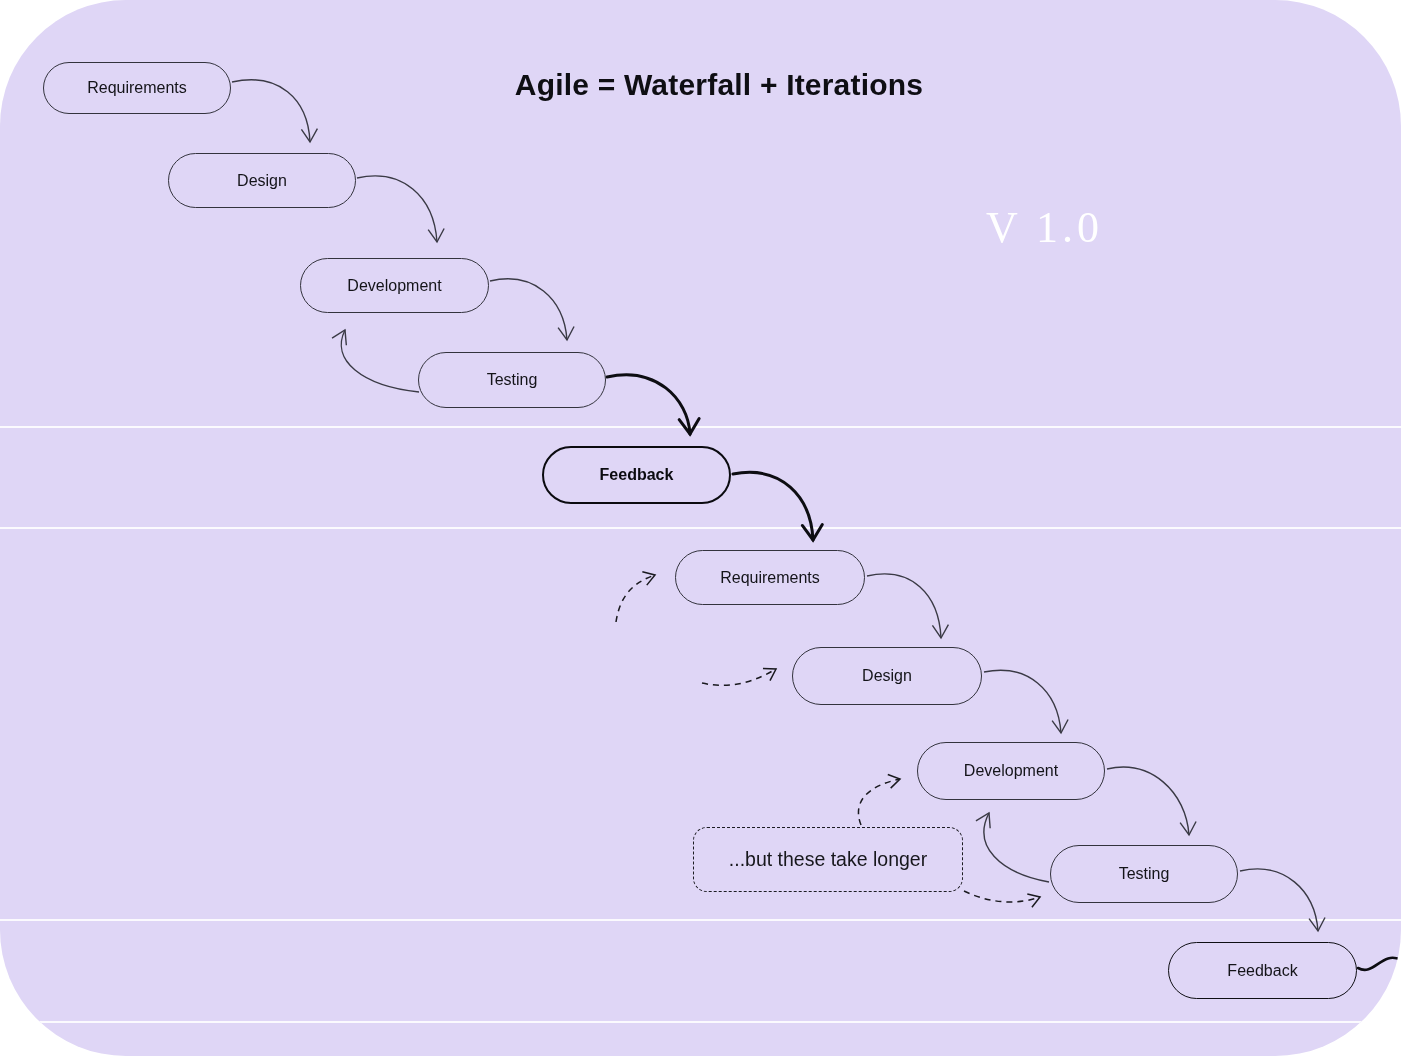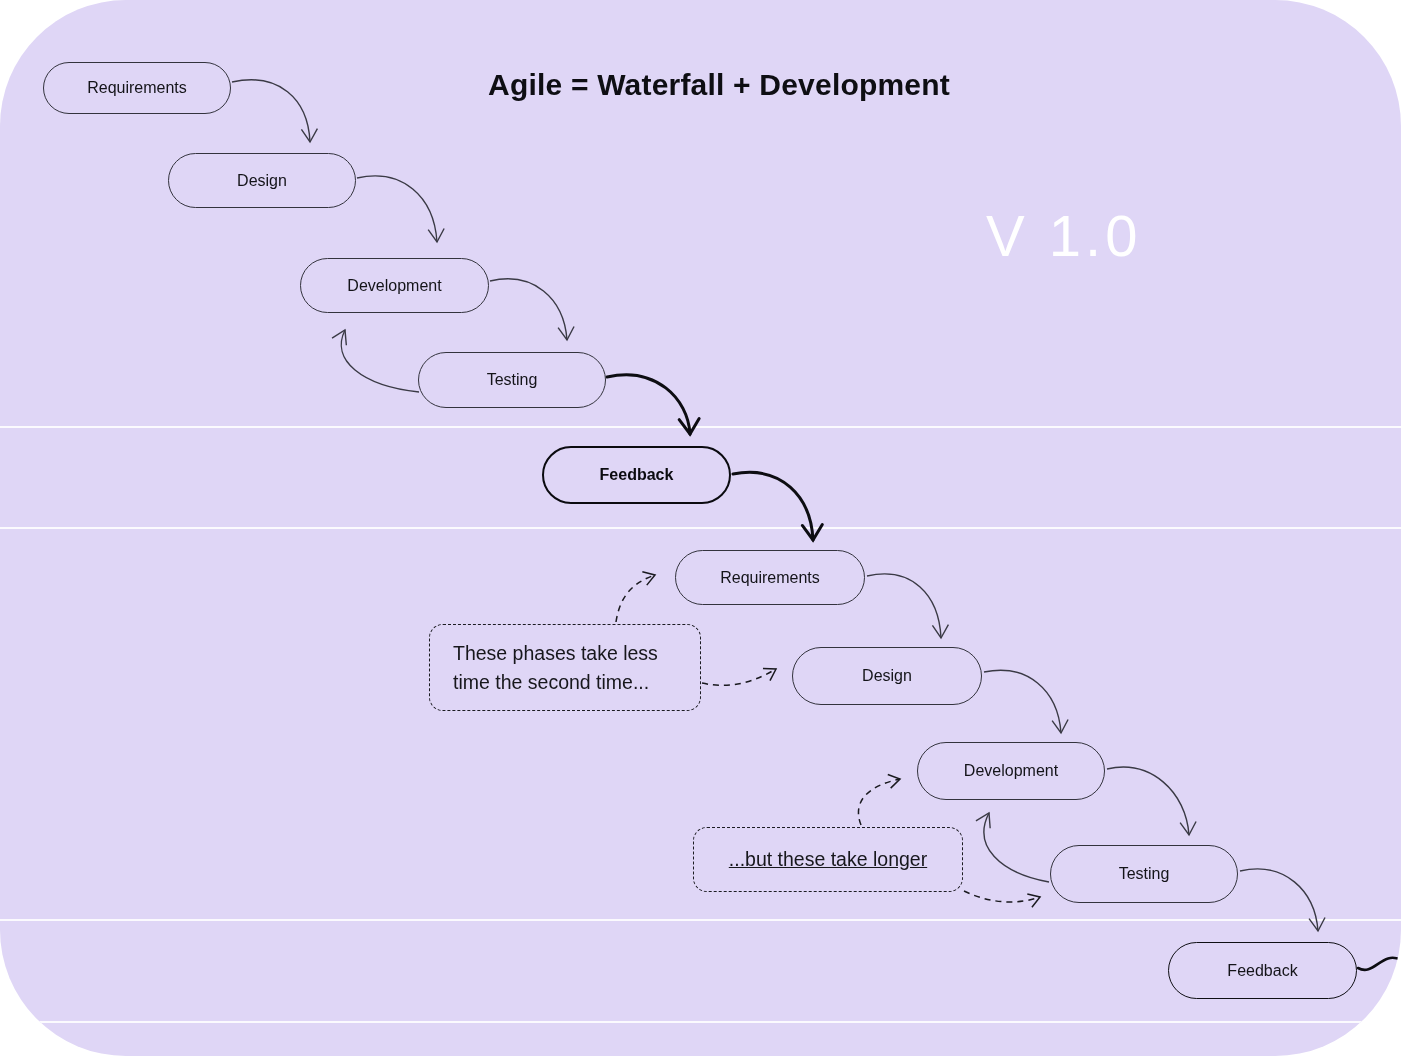--- a/index.html
+++ b/index.html
@@ -3,50 +3,50 @@
 <meta charset="utf-8">
 <style>
   html,body{margin:0;padding:0;background:#ffffff;}
   .stage{position:relative;width:1401px;height:1059px;background:#ffffff;overflow:hidden;
          font-family:"Liberation Sans",sans-serif;}
   .card{position:absolute;left:0;top:0;width:1401px;height:1056px;background:#dfd6f6;
         border-radius:126px;overflow:hidden;}
   .divider{position:absolute;left:0;width:100%;height:2px;background:#fbfafe;}
   .title{position:absolute;left:719px;top:68px;transform:translateX(-50%);
          font-size:30px;font-weight:bold;color:#0e0e13;white-space:nowrap;letter-spacing:.2px;}
-  .vlabel{position:absolute;color:#ffffff;font-size:58px;font-weight:300;
-          letter-spacing:4px;white-space:nowrap;font-family:Liberation Sans, sans-serif;}
+  .vlabel{position:absolute;color:#ffffff;font-size:44px;font-weight:300;
+          letter-spacing:4px;white-space:nowrap;font-family:Liberation Serif, serif;}
   .v1{left:986px;top:202px;}
   .v2{left:158px;top:754px;}
   svg.arrows{position:absolute;left:0;top:0;pointer-events:none;}
   .node{position:absolute;display:flex;align-items:center;justify-content:center;
         border:1.4px solid #33333d;border-radius:30px;background:#dfd6f6;
         font-size:16px;color:#141419;box-sizing:border-box;white-space:nowrap;}
   .node.emph1{border:2.4px solid #0b0b10;font-weight:bold;color:#0b0b10;}
   .node.emph2{border:1.9px solid #0f0f14;}
   .callout{position:absolute;display:flex;align-items:center;box-sizing:border-box;
            border:1.5px dashed #1c1c22;border-radius:14px;background:#dfd6f6;
            font-size:19.5px;line-height:29px;color:#17171c;}
   .callout.a1{padding:0 20px 0 23px;text-align:left;}
-  .callout.a2{justify-content:center;text-align:left;padding:0 10px;text-decoration:underline;}
+  .callout.a2{justify-content:center;text-align:left;padding:0 10px;}
 </style>
 </head>
 <body>
 
 <div class="stage">
   <div class="card">
 
     <div class="divider" style="top:426px"></div>
     <div class="divider" style="top:527px"></div>
     <div class="divider" style="top:919px"></div>
     <div class="divider" style="top:1021px"></div>
 
     <div class="vlabel v1">V 1.0</div>
 
-    <div class="title">Agile = Waterfall + Development</div>
+    <div class="title">Agile = Waterfall + Iterations</div>
 
     <svg class="arrows" width="1401" height="1059" viewBox="0 0 1401 1059">
       <defs>
         <marker id="ah-thin" refX="0" refY="0" orient="auto" markerUnits="userSpaceOnUse" overflow="visible">
           <path d="M -13 -8 L 0 0 L -13 8" fill="none" stroke="#3a3a45" stroke-width="1.4"></path>
         </marker>
         <marker id="ah-thick" refX="0" refY="0" orient="auto" markerUnits="userSpaceOnUse" overflow="visible">
           <path d="M -15 -10 L 0 0 L -15 10" fill="none" stroke="#0d0d12" stroke-width="3" stroke-linecap="round"></path>
         </marker>
         <marker id="ah-dash" refX="0" refY="0" orient="auto" markerUnits="userSpaceOnUse" overflow="visible">
@@ -80,17 +80,16 @@
     <div class="node" style="left:300px;top:258px;width:189px;height:55px">Development</div>
     <div class="node" style="left:418px;top:352px;width:188px;height:56px">Testing</div>
     <div class="node emph1" style="left:542px;top:446px;width:189px;height:58px">Feedback</div>
 
     <div class="node" style="left:675px;top:550px;width:190px;height:55px">Requirements</div>
     <div class="node" style="left:792px;top:647px;width:190px;height:58px">Design</div>
     <div class="node" style="left:917px;top:742px;width:188px;height:58px">Development</div>
     <div class="node" style="left:1050px;top:845px;width:188px;height:58px">Testing</div>
     <div class="node emph2" style="left:1168px;top:942px;width:189px;height:57px">Feedback</div>
 
-    <div class="callout a1" style="left:429px;top:624px;width:272px;height:87px">These phases take less time the second time...</div>
     <div class="callout a2" style="left:693px;top:827px;width:270px;height:65px">...but these take longer</div>
 
   </div>
 </div>
 
 </body></html>

